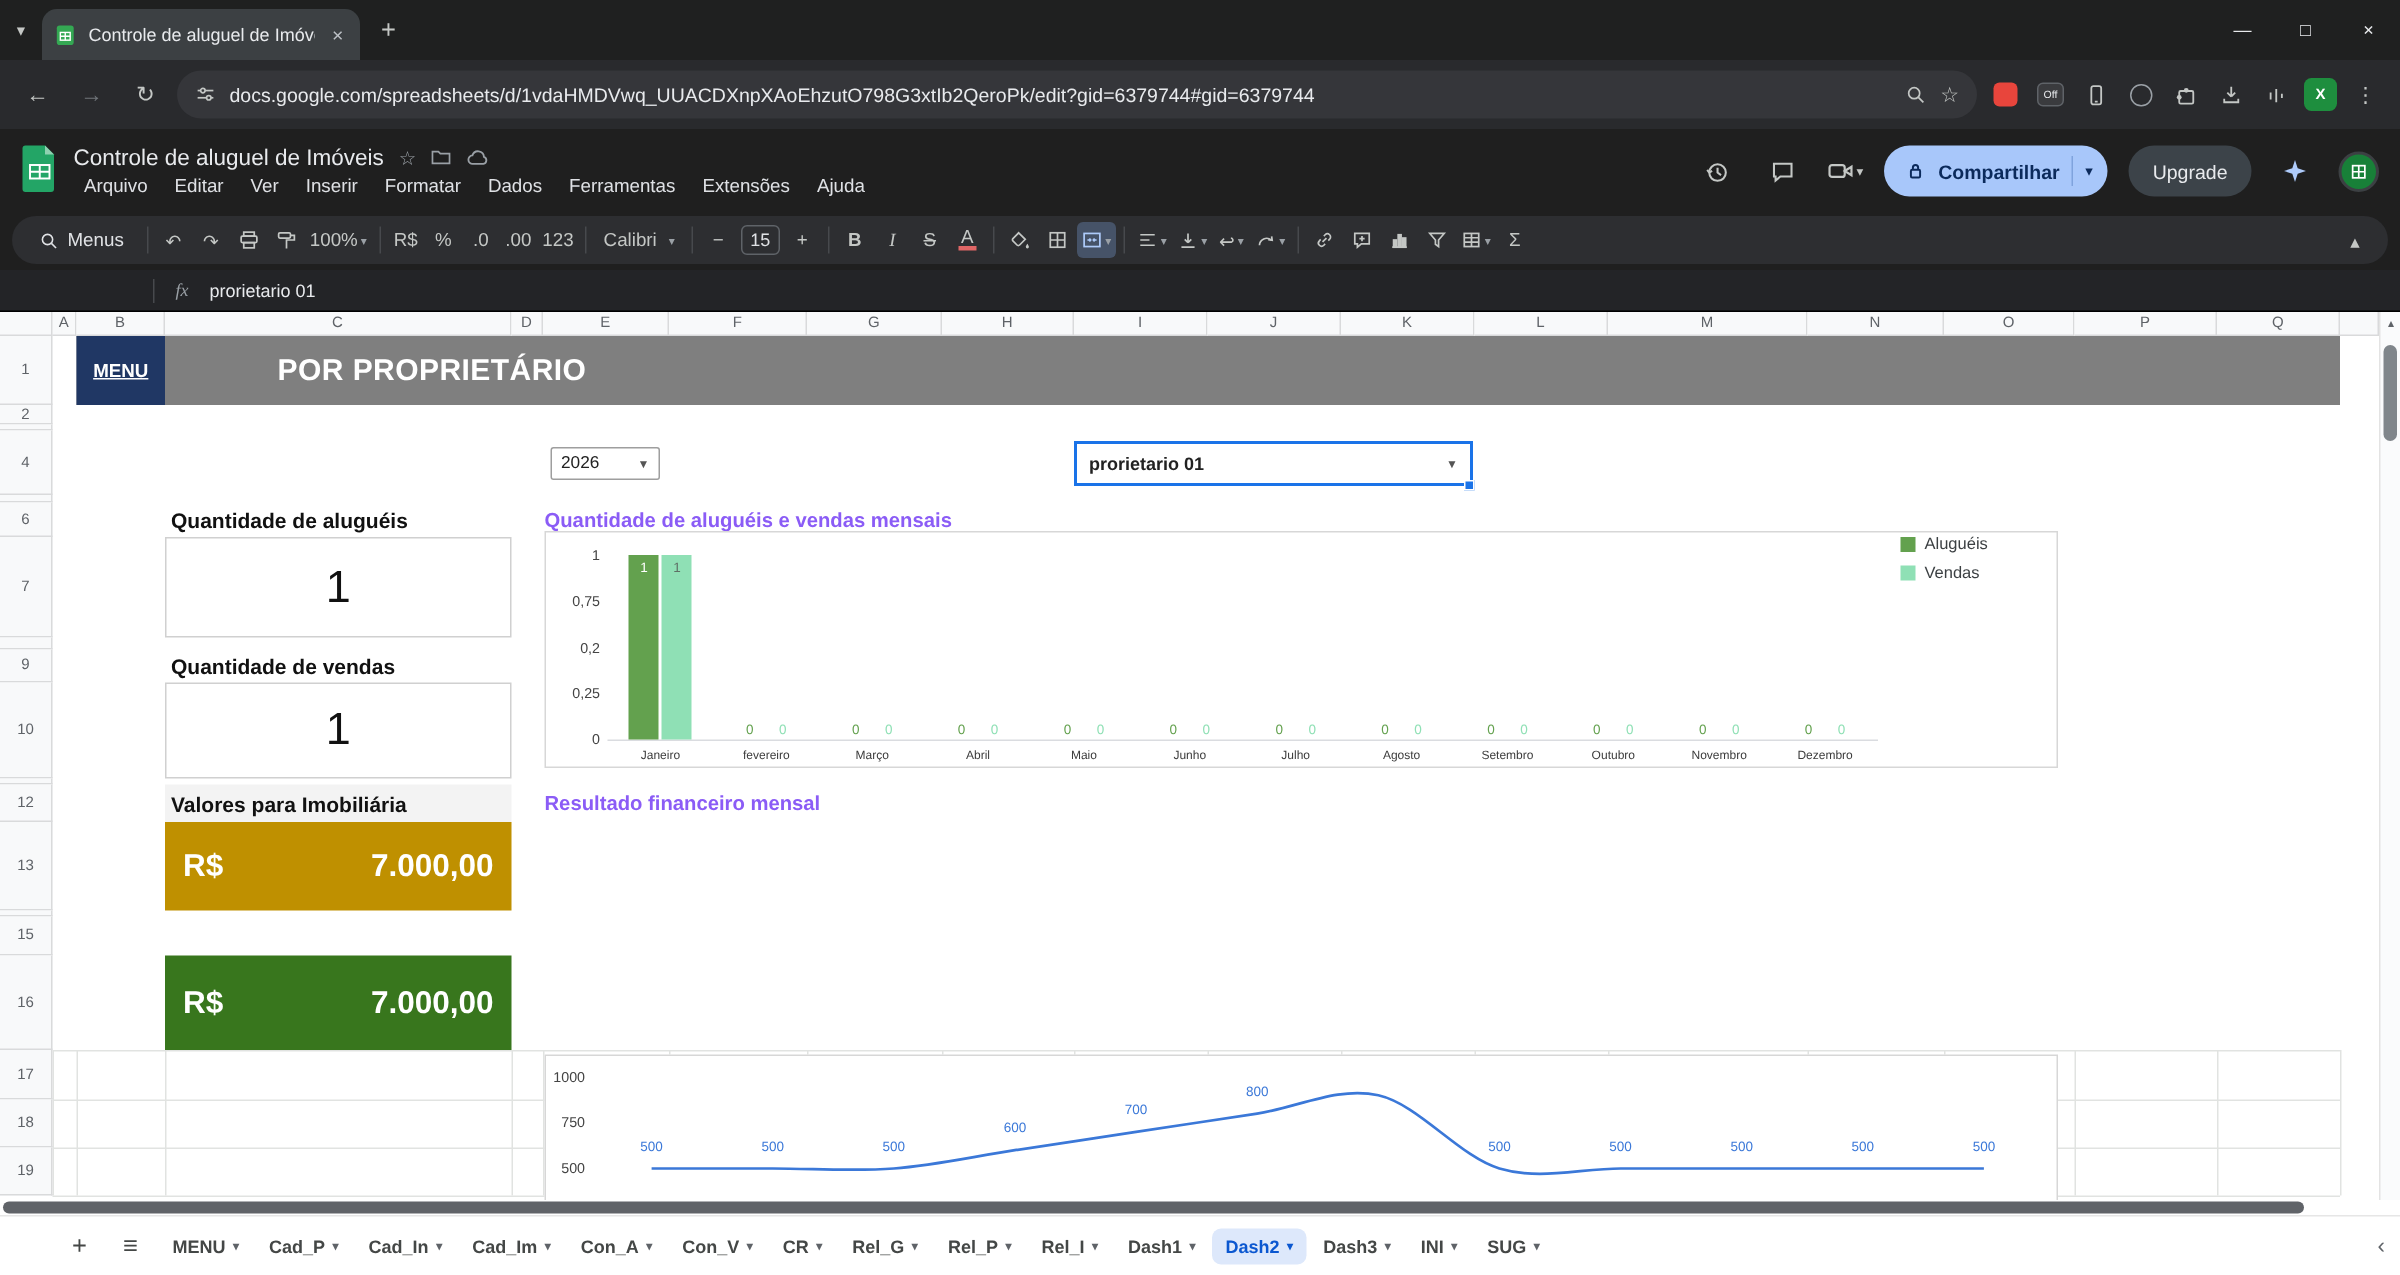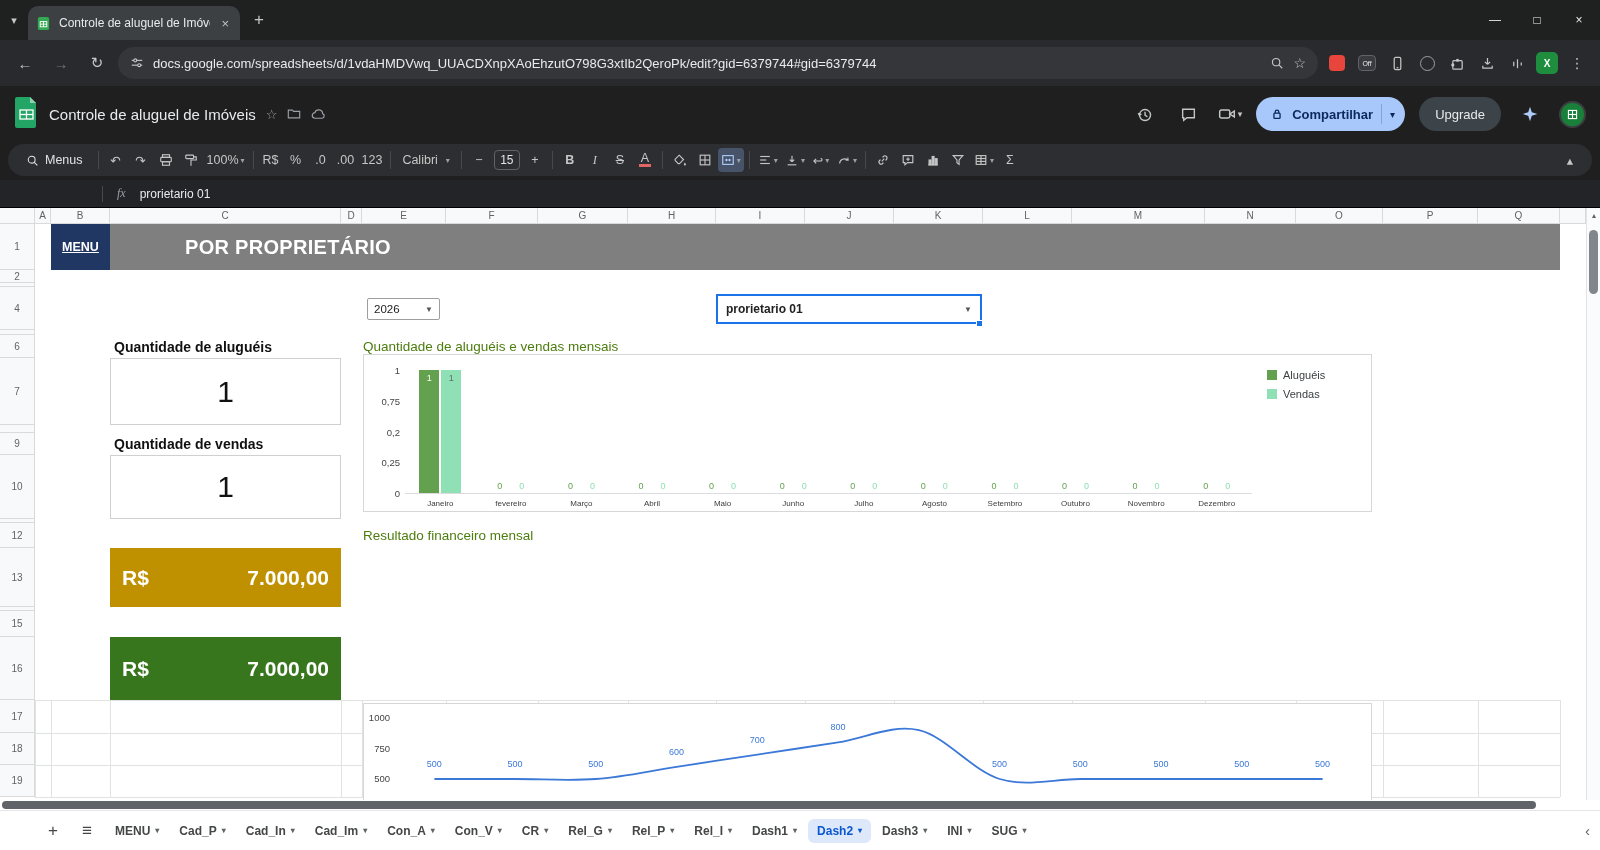--- a/index.html
+++ b/index.html
@@ -98,21 +98,21 @@
   .dd-year { border:1px solid #9e9e9e; border-radius:2px; padding:0 6px; justify-content:space-between; }
   .dd-owner { border:2px solid #1a73e8; font-weight:bold; font-size:12px; padding:0 8px; justify-content:space-between; }
   .ddarrow { font-size:8px; color:#555; margin-left:8px; }
   .sel-handle { position:absolute; width:7px; height:7px; background:#1a73e8; border:1px solid #fff; z-index:2; }
   .cardlabel { font-size:14px; font-weight:bold; color:#111; display:flex; align-items:center; padding-left:4px; }
   .cardlabel.gray { background:#f3f3f3; }
   .cardbox { border:1px solid #d0d0d0; background:#fff; display:flex; align-items:center; justify-content:center; font-size:30px; font-weight:500; color:#111; }
   .moneybox { display:flex; align-items:center; justify-content:space-between; padding:0 12px; color:#fff; font-size:21px; font-weight:bold; }
   .gold { background:#bf9000; }
   .dgreen { background:#38761d; }
-  .charttitle { font-size:13.5px; font-weight:normal; color:#4d7c0f; display:flex; align-items:center; }
+  .charttitle { font-size:13.5px; font-weight:bold; color:#8b5cf6; display:flex; align-items:center; }
   .chartbox { background:#fff; border:1px solid #d7d7d7; position:relative; overflow:hidden; cursor:pointer; }
 
   
   .ylab { position:absolute; font-size:9.5px; color:#444; text-align:right; width:34px; }
   .xlab { position:absolute; font-size:8px; color:#3c3c3c; text-align:center; width:66px; }
   .axisline { position:absolute; height:1px; background:#dadce0; }
   .bar { position:absolute; }
   .barlab { position:absolute; font-size:9px; text-align:center; width:20px; }
   .zerolab { position:absolute; font-size:9px; text-align:center; width:14px; }
   .legend { position:absolute; display:flex; flex-direction:column; gap:7px; }
@@ -249,20 +249,31 @@
           <svg class="ic" width="14" height="14" viewBox="0 0 16 16">
               <path d="M1.5 3.5h4.5l1.5 1.5h7v7.5h-13z"></path>
             </svg>
         </span>
         <span class="title-ic">
           <svg class="ic" width="15" height="15" viewBox="0 0 16 16">
               <path d="M4.5 12a3 3 0 01-.3-6A4.2 4.2 0 0112.4 7 2.6 2.6 0 0112 12z"></path>
             </svg>
         </span>
       </div>
+      <div class="menu-row" id="menu-row">
+          <span class="menu-item">Arquivo</span>
+          <span class="menu-item">Editar</span>
+          <span class="menu-item">Ver</span>
+          <span class="menu-item">Inserir</span>
+          <span class="menu-item">Formatar</span>
+          <span class="menu-item">Dados</span>
+          <span class="menu-item">Ferramentas</span>
+          <span class="menu-item">Extensões</span>
+          <span class="menu-item">Ajuda</span>
+        </div>
     </div>
     <div class="head-right">
       <span class="hbtn">
         <svg class="ic" width="17" height="17" viewBox="0 0 16 16">
             <circle cx="8.5" cy="8.5" r="5.2"></circle>
             <path d="M8.5 5.5v3l2.2 1.6"></path>
             <path d="M3.3 8.5L2 6.8M3.3 8.5l1.8-1"></path>
           </svg>
       </span>
       <span class="hbtn">
@@ -511,20 +522,21 @@
     <div class="ov dd dd-owner" style="left:716px;top:86px;width:266px;height:30px;">
       <span>prorietario 01</span>
       <span class="ddarrow">▼</span>
     </div>
     <span class="sel-handle" style="left:976px;top:112px;"></span>
 
     <div class="ov cardlabel" style="left:110px;top:127px;width:231px;height:23px;">Quantidade de aluguéis</div>
     <div class="ov cardbox" style="left:110px;top:150px;width:231px;height:67px;">1</div>
     <div class="ov cardlabel" style="left:110px;top:225px;width:231px;height:22px;">Quantidade de vendas</div>
     <div class="ov cardbox" style="left:110px;top:247px;width:231px;height:64px;">1</div>
+    <div class="ov cardlabel gray" style="left:110px;top:315px;width:231px;height:25px;">Valores para Imobiliária</div>
     <div class="ov moneybox gold" style="left:110px;top:340px;width:231px;height:59px;">
       <span>R$</span>
         <span>7.000,00</span>
     </div>
     <div class="ov moneybox dgreen" style="left:110px;top:429px;width:231px;height:63px;">
       <span>R$</span>
         <span>7.000,00</span>
     </div>
 
     <div class="ov charttitle" style="left:363px;top:127px;height:23px;">Quantidade de aluguéis e vendas mensais</div>
@@ -566,21 +578,21 @@
         <div class="zerolab" style="left: 644.958px; top: 126px; color: rgb(143, 224, 181);">0</div>
         <div class="xlab" style="left: 678.542px; top: 144px;">Outubro</div>
         <div class="zerolab" style="left: 693.542px; top: 126px; color: rgb(99, 161, 78);">0</div>
         <div class="zerolab" style="left: 715.542px; top: 126px; color: rgb(143, 224, 181);">0</div>
         <div class="xlab" style="left: 749.125px; top: 144px;">Novembro</div>
         <div class="zerolab" style="left: 764.125px; top: 126px; color: rgb(99, 161, 78);">0</div>
         <div class="zerolab" style="left: 786.125px; top: 126px; color: rgb(143, 224, 181);">0</div>
         <div class="xlab" style="left: 819.708px; top: 144px;">Dezembro</div>
         <div class="zerolab" style="left: 834.708px; top: 126px; color: rgb(99, 161, 78);">0</div>
         <div class="zerolab" style="left: 856.708px; top: 126px; color: rgb(143, 224, 181);">0</div>
-        <div class="legend" style="left: 903px; top: 14px;">
+        <div class="legend" style="left: 903px; top: 2px;">
           <div class="legrow">
             <span class="legsw" style="background: rgb(99, 161, 78);"></span>
             <span class="legtxt">Aluguéis</span>
           </div>
           <div class="legrow">
             <span class="legsw" style="background: rgb(143, 224, 181);"></span>
             <span class="legtxt">Vendas</span>
           </div>
         </div>
       </div>

